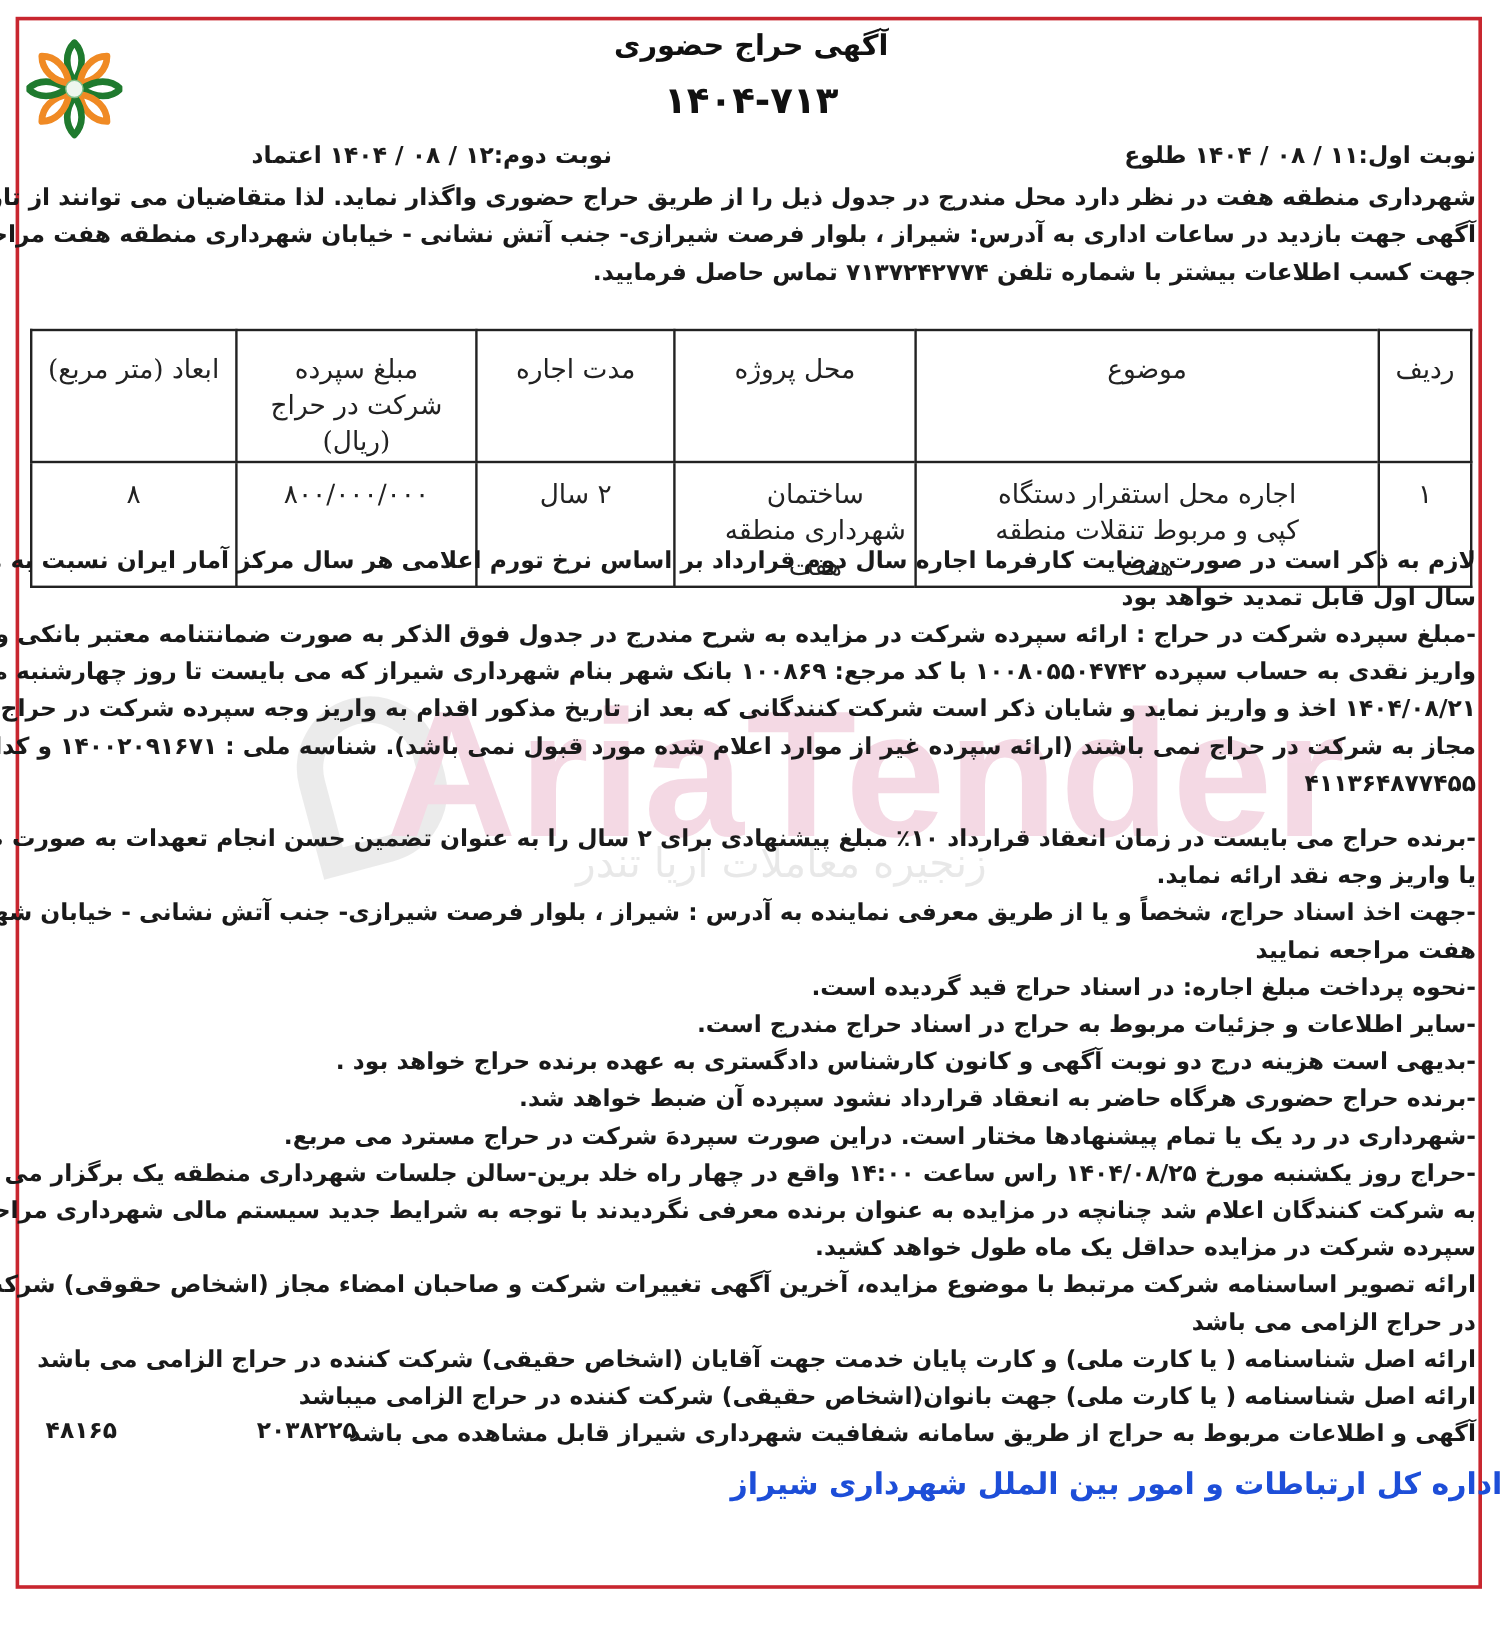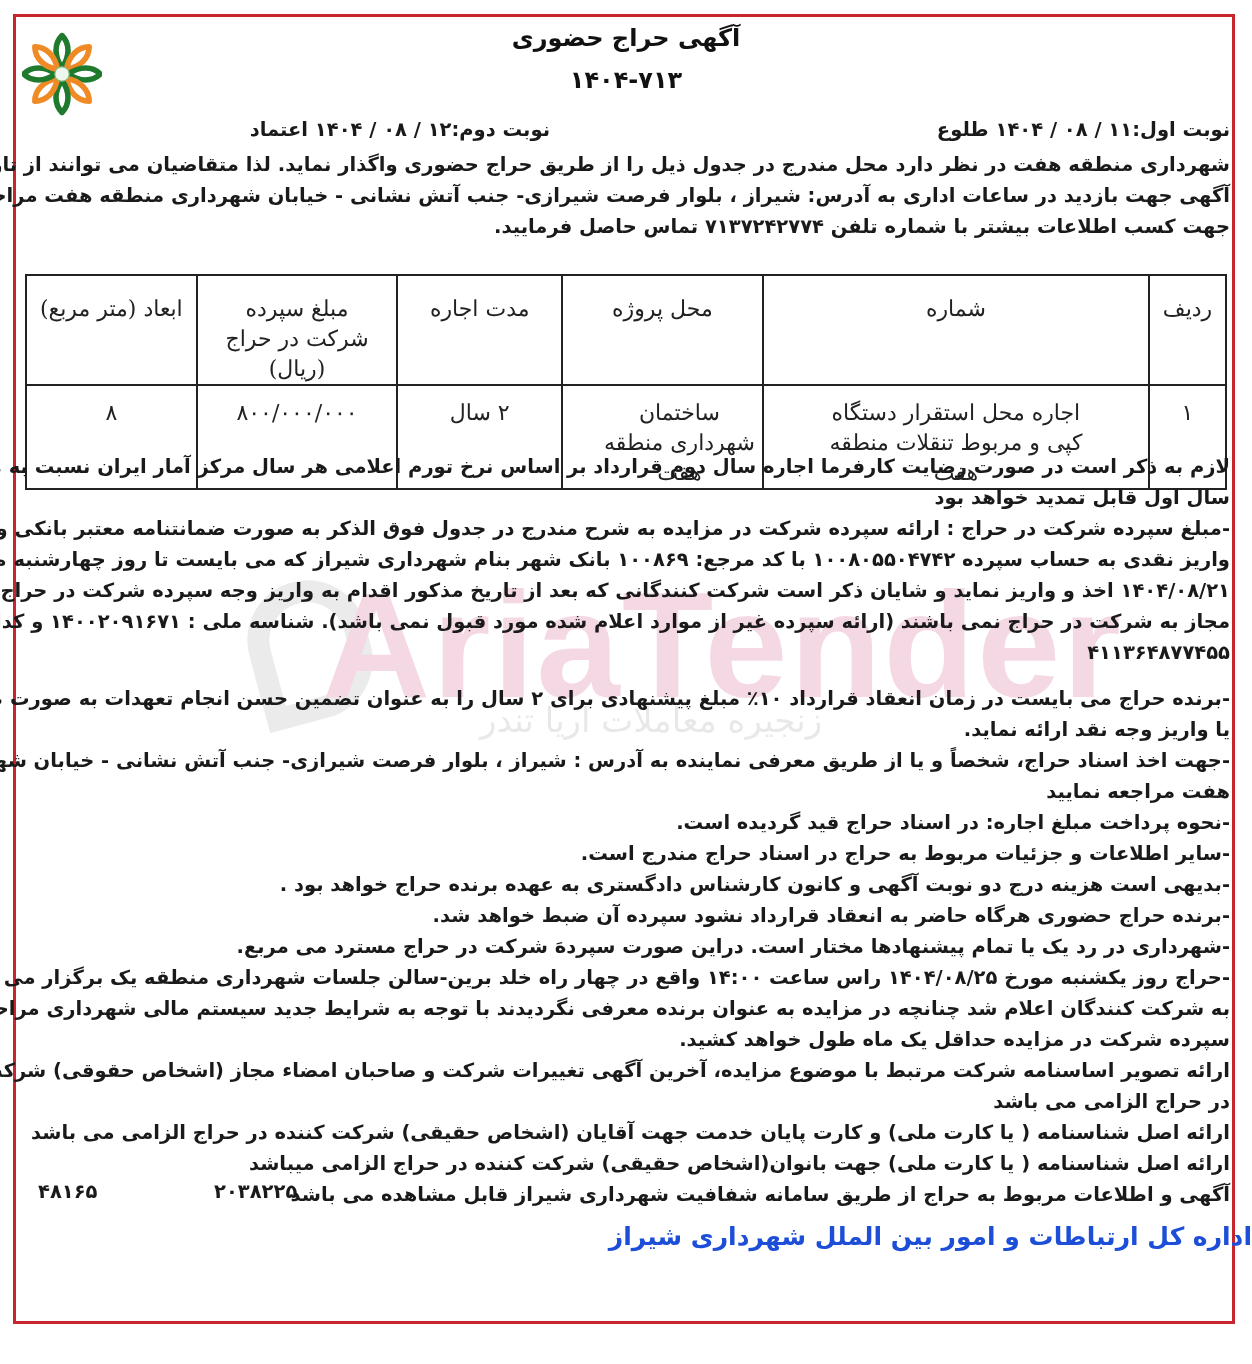--- a/index.html
+++ b/index.html
@@ -12,28 +12,28 @@
                pointer-events:none; opacity:0.16; }
   .wm-text { position:absolute; left:60px; top:0; font-family:"Liberation Sans", sans-serif;
              font-weight:bold; font-size:150px; color:#be185d; letter-spacing:2px; line-height:170px;margin-left:12px; }
   .wm-sub { position:absolute; left:230px; top:140px; font-size:34px; color:#777; letter-spacing:14px; direction:rtl; white-space:nowrap; }
   .wm-mark { position:absolute; left:0; top:20px; width:120px; height:140px; border:22px solid #888;
              border-radius:60px 60px 60px 0; box-sizing:border-box; transform:rotate(-15deg); }
 
   .title { position:absolute; left:0; width:1252px; text-align:center; direction:rtl;
            font-weight:bold; color:#111; }
   .t1 { top:24px; font-size:24px; }
-  .t2 { top:66px; font-size:24px; letter-spacing:1px; }
+  .t2 { top:66px; font-size:31px; letter-spacing:1px; }
   .line { position:absolute; right:22px; left:22px; font-weight:bold; font-size:19.5px;
           line-height:29px; white-space:nowrap; direction:rtl; }
   .just { text-align:justify; text-align-last:justify; }
 
   .dates { position:absolute; right:22px; top:118px; width:1210px; height:30px; direction:rtl; font-weight:bold; font-size:19.5px; }
   .date1 { position:absolute; right:0; top:0; }
-  .date2 { position:absolute; right:680px; top:0; }
+  .date2 { position:absolute; right:720px; top:0; }
 
   table.grid { position:absolute; left:25px; top:274px; width:1202px; height:168px;
                border-collapse:collapse; direction:rtl; font-family:"DejaVu Serif", serif; }
   table.grid td, table.grid th { border:2.5px solid #222; text-align:center; vertical-align:top;
                font-weight:normal; font-size:22px; line-height:30px; color:#222; padding:4px 6px 0 6px; }
   table.grid tr.head { height:83px; }
   table.grid tr.body { height:85px; }
   table.grid td.center-v { vertical-align:top; padding-top:12px; }
 
   .footer-num { position:absolute; top:1223px; font-weight:bold; font-size:19.5px; direction:rtl; }
@@ -84,21 +84,21 @@
     <col style="width:77px">
     <col style="width:387px">
     <col style="width:201px">
     <col style="width:165px">
     <col style="width:201px">
     <col style="width:171px">
   </colgroup>
   <tbody>
       <tr class="head">
     <th style="padding-top:18px">ردیف</th>
-    <th style="padding-top:18px">شماره</th>
+    <th style="padding-top:18px">موضوع</th>
     <th style="padding-top:18px">محل پروژه</th>
     <th style="padding-top:18px">مدت اجاره</th>
     <th style="padding:18px 26px 0 26px">مبلغ سپرده شرکت در حراج (ریال)</th>
     <th style="padding-top:18px">ابعاد (متر مربع)</th>
   </tr>
   <tr class="body">
     <td class="center-v">۱</td>
     <td class="center-v" style="padding-left:60px;padding-right:60px">اجاره محل استقرار دستگاه کپی و مربوط تنقلات منطقه هفت</td>
     <td class="center-v" style="padding-left:40px;">ساختمان شهرداری منطقه هفت</td>
     <td class="center-v">۲ سال</td>

